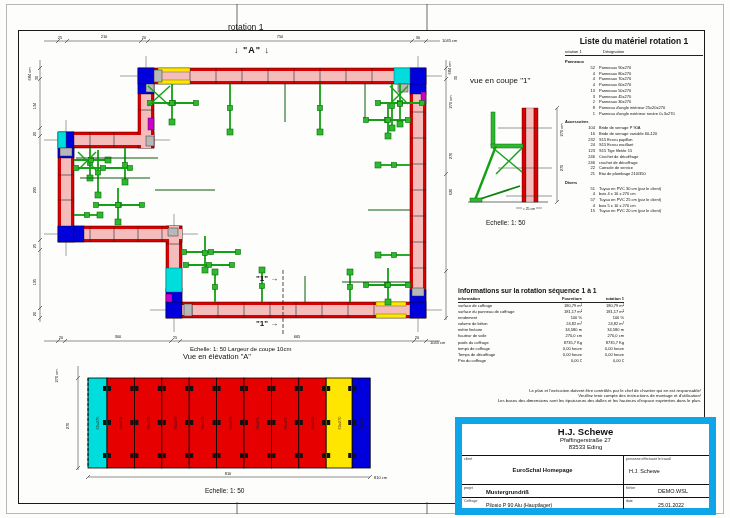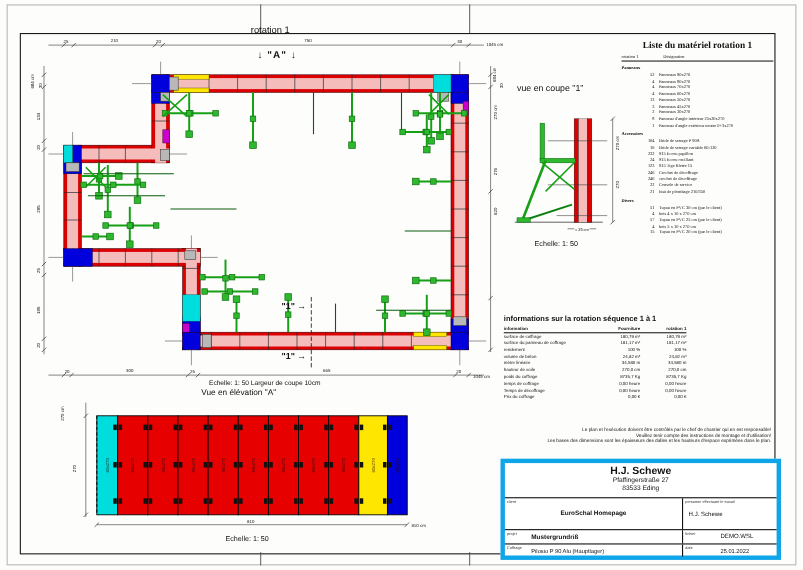--- a/index.html
+++ b/index.html
@@ -10,42 +10,42 @@
   svg.gfx{position:absolute;left:0;top:0;pointer-events:none;}
   .abs{position:absolute;white-space:nowrap;}
   .t-plan{font-size:8.5px;}
   .t-amark{font-size:9px;font-weight:700;letter-spacing:1px;}
   .t-s1{font-size:8px;font-weight:700;}
   .t-scalenote{font-size:6px;}
   .t-elev{font-size:7.5px;}
   .t-scale{font-size:6.5px;}
   .t-coupe{font-size:8px;}
   
-  .matlist{position:absolute;left:565px;top:36px;width:138px;font-family:Liberation Serif, serif;}
+  .matlist{position:absolute;left:565px;top:36px;width:138px;}
   .mat-title{font-size:8.5px;font-weight:700;text-align:center;margin-bottom:3px;}
   .mat-head{display:flex;font-size:4px;border-bottom:0.7px solid #222;padding-bottom:1px;}
   .mat-head .h1{width:34px;}
   .mat-head .h2{margin-left:4px;}
   .mat-sec-t{font-size:4px;font-weight:700;line-height:6px;margin-top:3px;}
   .mat-row{display:flex;line-height:5.7px;font-size:4px;}
   .mat-row .q{width:30px;text-align:right;flex:none;}
   .mat-row .n{margin-left:4px;}
   
   .infotab{position:absolute;left:458px;top:287px;width:166px;}
   .inf-title{font-size:6.8px;font-weight:700;margin-bottom:2px;}
   .inf-head{display:flex;font-size:4px;border-bottom:0.7px solid #222;padding-bottom:1px;font-weight:700;}
   .inf-row{display:flex;font-size:4px;line-height:6.1px;}
   .inf-row .l,.inf-head .l{flex:1;text-align:left;}
   .inf-row .v1,.inf-head .v1{width:46px;text-align:right;flex:none;}
   .inf-row .v2,.inf-head .v2{width:42px;text-align:right;flex:none;}
   
   .disc{position:absolute;right:29px;top:388px;width:340px;text-align:right;
         font-size:4.3px;line-height:5.2px;}
   
-  .tblock{position:absolute;left:455px;top:417px;width:247px;height:84px;border:4px solid #0ea5e9;
+  .tblock{position:absolute;left:455px;top:417px;width:247px;height:84px;border:7px solid #0ea5e9;
           background:#fff;}
   .tb-head{height:31px;border-bottom:1px solid #111;text-align:center;}
   .tb-co{font-size:9.5px;font-weight:700;padding-top:2px;}
   .tb-ad{font-size:6px;line-height:7px;}
   .tb-row{display:flex;border-bottom:1px solid #111;}
   .tb-row:last-child{border-bottom:none;}
   .tb-cell{position:relative;}
   .tb-lab{position:absolute;left:2px;top:1px;font-size:3.5px;color:#333;}
   .tb-r2{height:28px;}
   .tb-r3{height:12px;}

